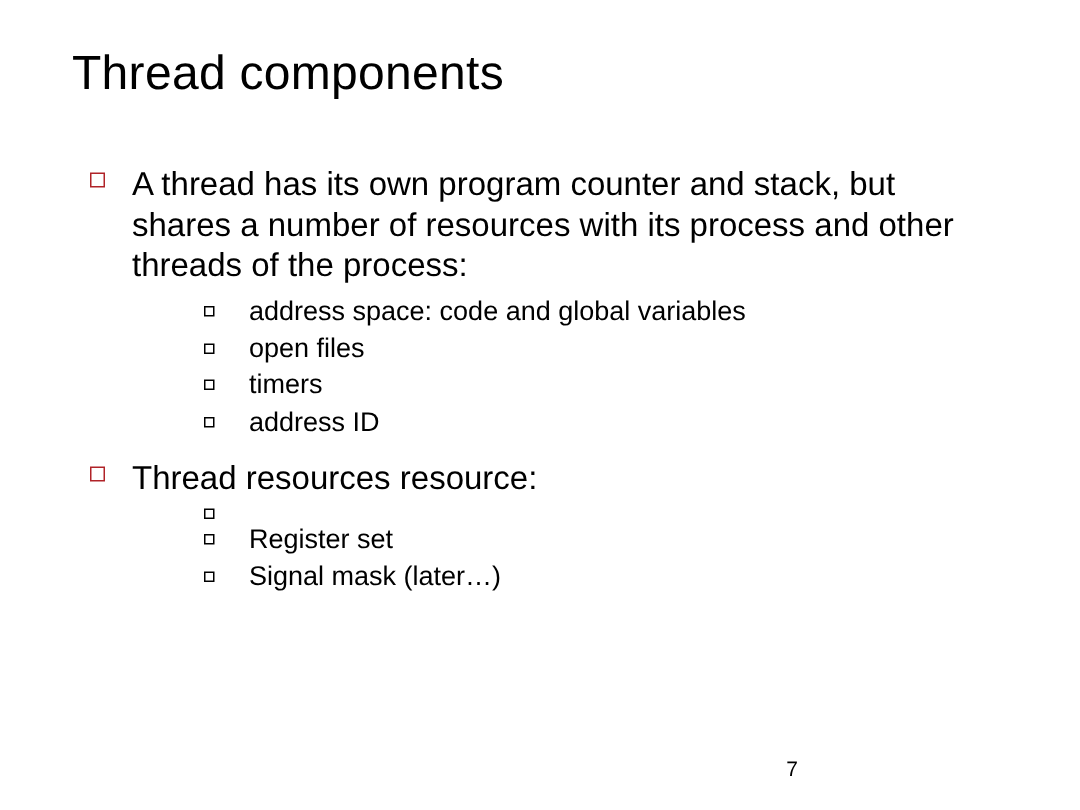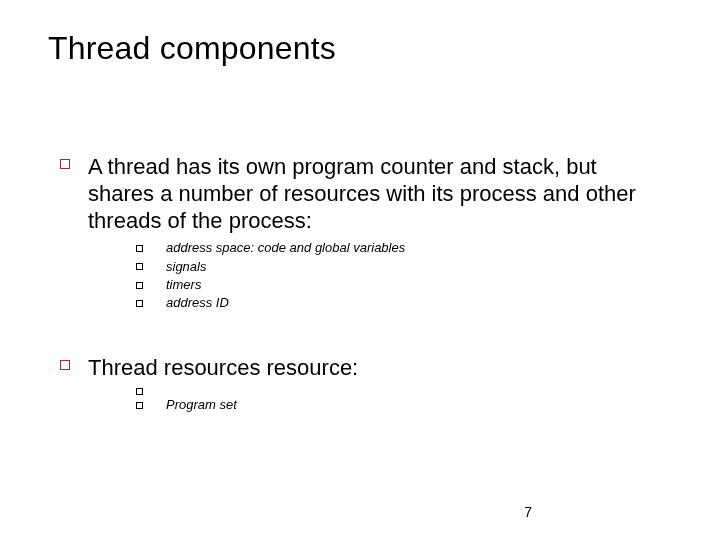--- a/index.html
+++ b/index.html
@@ -27,21 +27,20 @@
   }
   .body {
     position: absolute;
     left: 60px;
     top: 110px;
     width: 600px;
   }
   .l1 {
     display: flex;
     margin-bottom: 4px;
-    margin-top: 44px;
   }
   .l1 .bullet {
     width: 28px;
     flex: 0 0 28px;
     display: flex;
     align-items: flex-start;
     padding-top: 5px;
   }
   .l1 .bullet .sq {
     width: 10px;
@@ -67,23 +66,22 @@
     display: flex;
     align-items: center;
   }
   .l2 .bullet .sq {
     width: 7px;
     height: 7px;
     border: 1px solid #000;
     box-sizing: border-box;
   }
   .l2 .text {
-    font-size: 13px;
+    font-size: 18px;
     line-height: 1.25;
-    font-style: italic;
   }
   .pagenum {
     position: absolute;
     right: 40px;
     bottom: 20px;
     font-size: 14px;
     color: #000;
   }
 </style>
 </head>
@@ -105,21 +103,21 @@
       <div class="l2">
         <div class="bullet">
             <div class="sq"></div>
           </div>
         <div class="text">address space: code and global variables</div>
       </div>
       <div class="l2">
         <div class="bullet">
             <div class="sq"></div>
           </div>
-        <div class="text">signals</div>
+        <div class="text">open files</div>
       </div>
       <div class="l2">
         <div class="bullet">
             <div class="sq"></div>
           </div>
         <div class="text">timers</div>
       </div>
       <div class="l2">
         <div class="bullet">
             <div class="sq"></div>
@@ -137,20 +135,26 @@
     <div class="l2-group">
       <div class="l2">
         <div class="bullet">
             <div class="sq"></div>
           </div>
       </div>
       <div class="l2">
         <div class="bullet">
             <div class="sq"></div>
           </div>
-        <div class="text">Program set</div>
+        <div class="text">Register set</div>
+      </div>
+      <div class="l2">
+        <div class="bullet">
+            <div class="sq"></div>
+          </div>
+        <div class="text">Signal mask (later…)</div>
       </div>
     </div>
 
   </div>
 
   <div class="pagenum">7</div>
 </div>
 
 </body></html>

